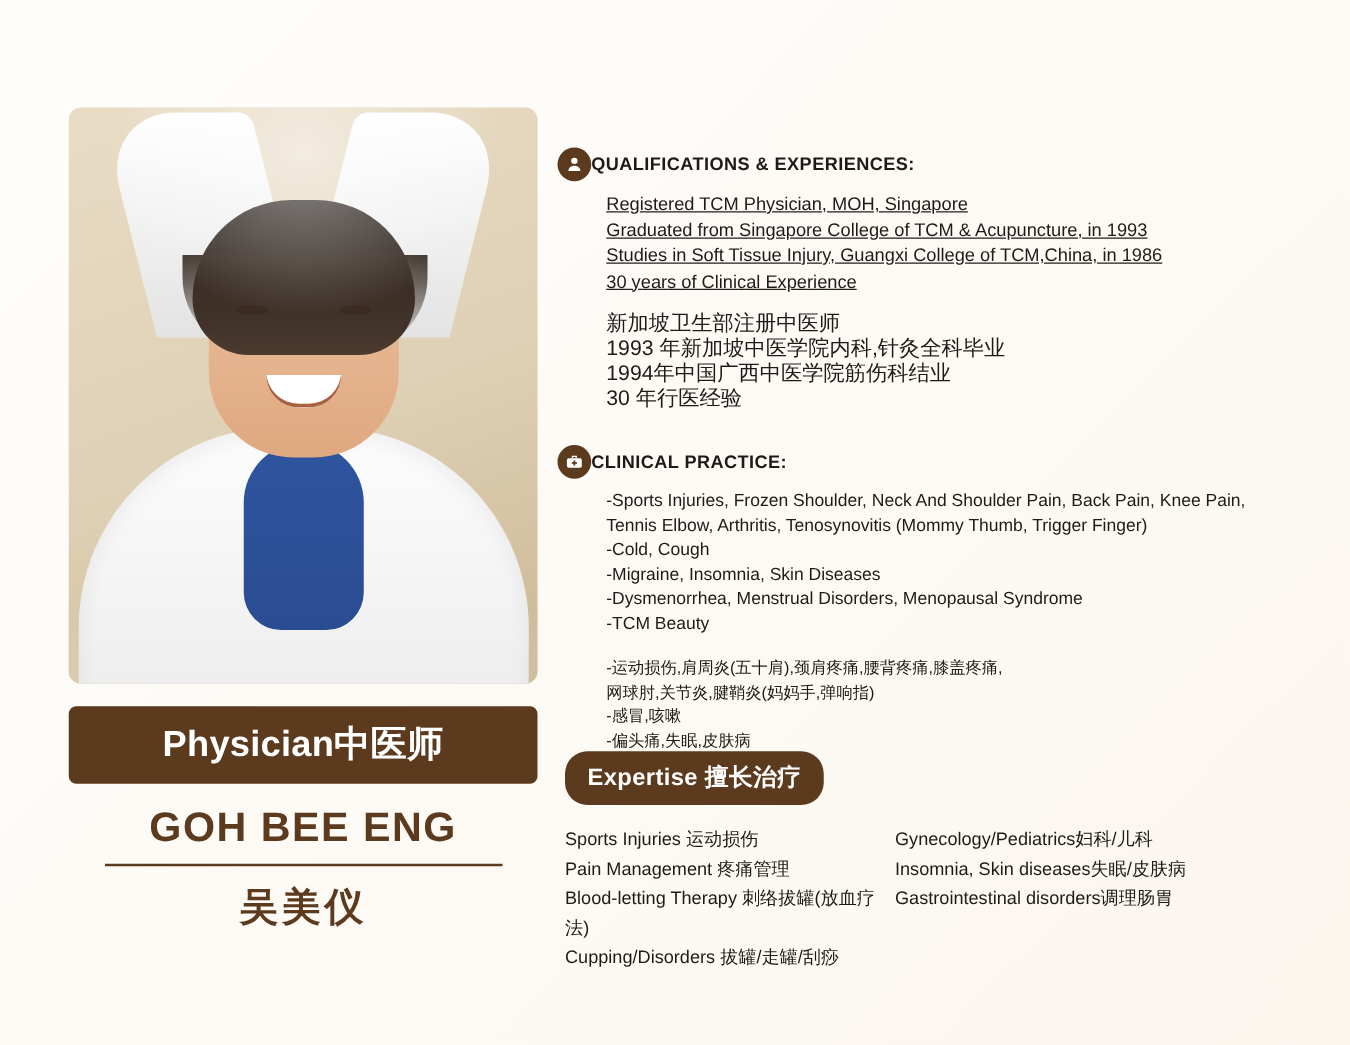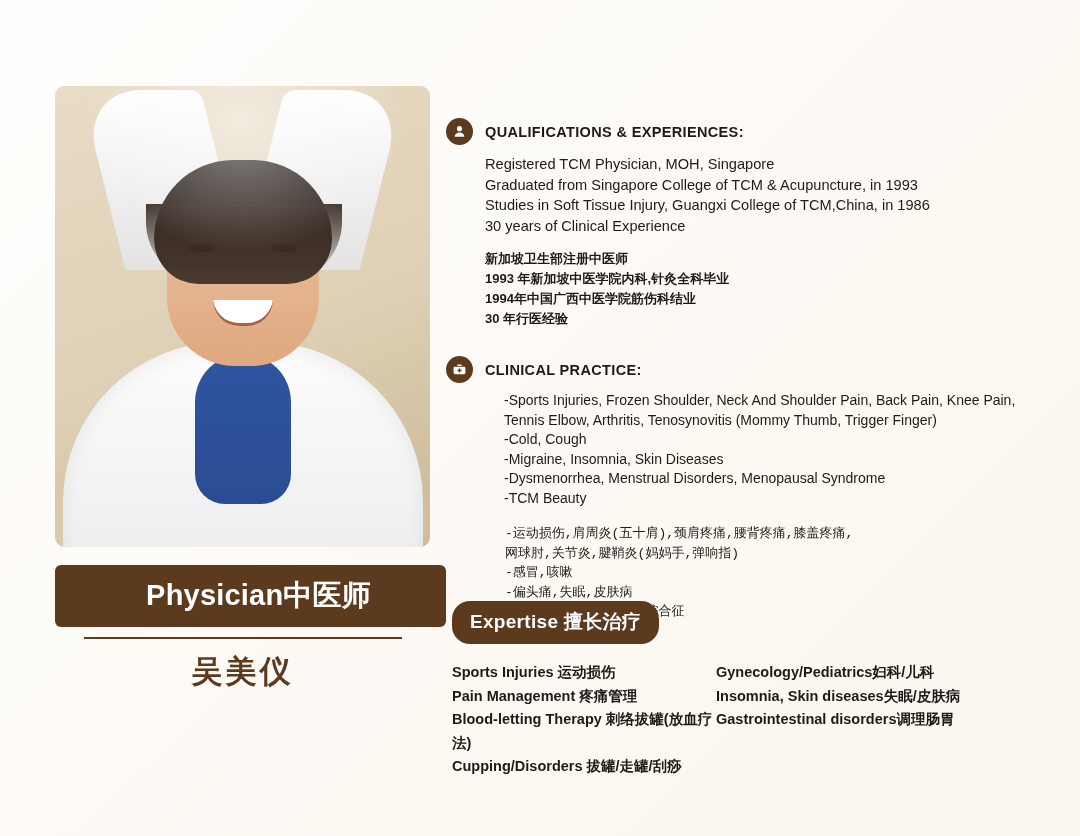--- a/index.html
+++ b/index.html
@@ -157,21 +157,20 @@
     height: 62px;
     background: #5c3a1e;
     border-radius: 6px;
     display: flex;
     align-items: center;
     justify-content: center;
     color: #ffffff;
     font-size: 29px;
     font-weight: bold;
     letter-spacing: 0.2px;
-    padding-left: 16px;
   }
   .person-name {
     margin-top: 16px;
     text-align: center;
     font-size: 33px;
     font-weight: bold;
     color: #5c3a1e;
     letter-spacing: 1.2px;
   }
   .name-rule {
@@ -195,21 +194,21 @@
     left: 446px;
     top: 118px;
     width: 600px;
   }
   .section {
     position: relative;
   }
   .sec-head {
     display: flex;
     align-items: center;
-    gap: 12px;
+    gap: 0;
   }
   .icon-circle {
     width: 27px;
     height: 27px;
     border-radius: 50%;
     background: #5c3a1e;
     display: flex;
     align-items: center;
     justify-content: center;
     flex: 0 0 auto;
@@ -217,52 +216,52 @@
   .icon-circle svg { display: block; }
   .sec-title {
     font-size: 14.5px;
     font-weight: bold;
     letter-spacing: 0.35px;
     color: #1e1a17;
   }
   .body-en {
     margin-top: 9px;
     margin-left: 39px;
+    text-decoration: underline;
   }
   .body-en div {
     font-size: 14.6px;
     line-height: 20.5px;
     color: #1e1a17;
   }
   .body-cn {
     margin-top: 13px;
     margin-left: 39px;
   }
   .body-cn div {
-    font-size: 13px;
+    font-size: 17px;
     line-height: 20px;
-    font-weight: bold;
+    font-weight: normal;
     color: #1e1a17;
   }
   .clinical {
     margin-top: 27px;
   }
   .clin-en {
     margin-top: 8px;
-    margin-left: 58px;
+    margin-left: 39px;
   }
   .clin-en div {
     font-size: 14px;
     line-height: 19.5px;
     color: #1e1a17;
   }
   .clin-cn {
     margin-top: 16px;
-    margin-left: 59px;
-    font-family: Liberation Mono, monospace;
+    margin-left: 39px;
   }
   .clin-cn div {
     font-size: 13px;
     line-height: 19.5px;
     color: #1e1a17;
   }
 
   
   .expertise {
     position: absolute;
@@ -277,21 +276,20 @@
     font-size: 19px;
     font-weight: bold;
     padding: 8px 18px 9px;
     border-radius: 18px;
     letter-spacing: 0.3px;
   }
   .exp-grid {
     margin-top: 17px;
     display: flex;
     gap: 0;
-    font-weight: bold;
   }
   .exp-col { }
   .exp-col.c1 { width: 264px; }
   .exp-col.c2 { width: 300px; }
   .exp-col div {
     font-size: 14.5px;
     line-height: 23.5px;
     color: #1e1a17;
   }
 </style>
@@ -313,20 +311,21 @@
       <div class="eye l"></div>
       <div class="eye r"></div>
       <div class="smile"></div>
       <div class="glow"></div>
     </div>
 
     <div class="name-plate">
       <span>Physician中医师</span>
     </div>
 
+    <div class="person-name">GOH BEE ENG</div>
     <div class="name-rule"></div>
     <div class="person-name-cn">吴美仪</div>
   </div>
 
   <div class="right-col">
 
     <div class="section">
       <div class="sec-head">
         <span class="icon-circle">
           <svg width="17" height="17" viewBox="0 0 24 24" aria-hidden="true">

